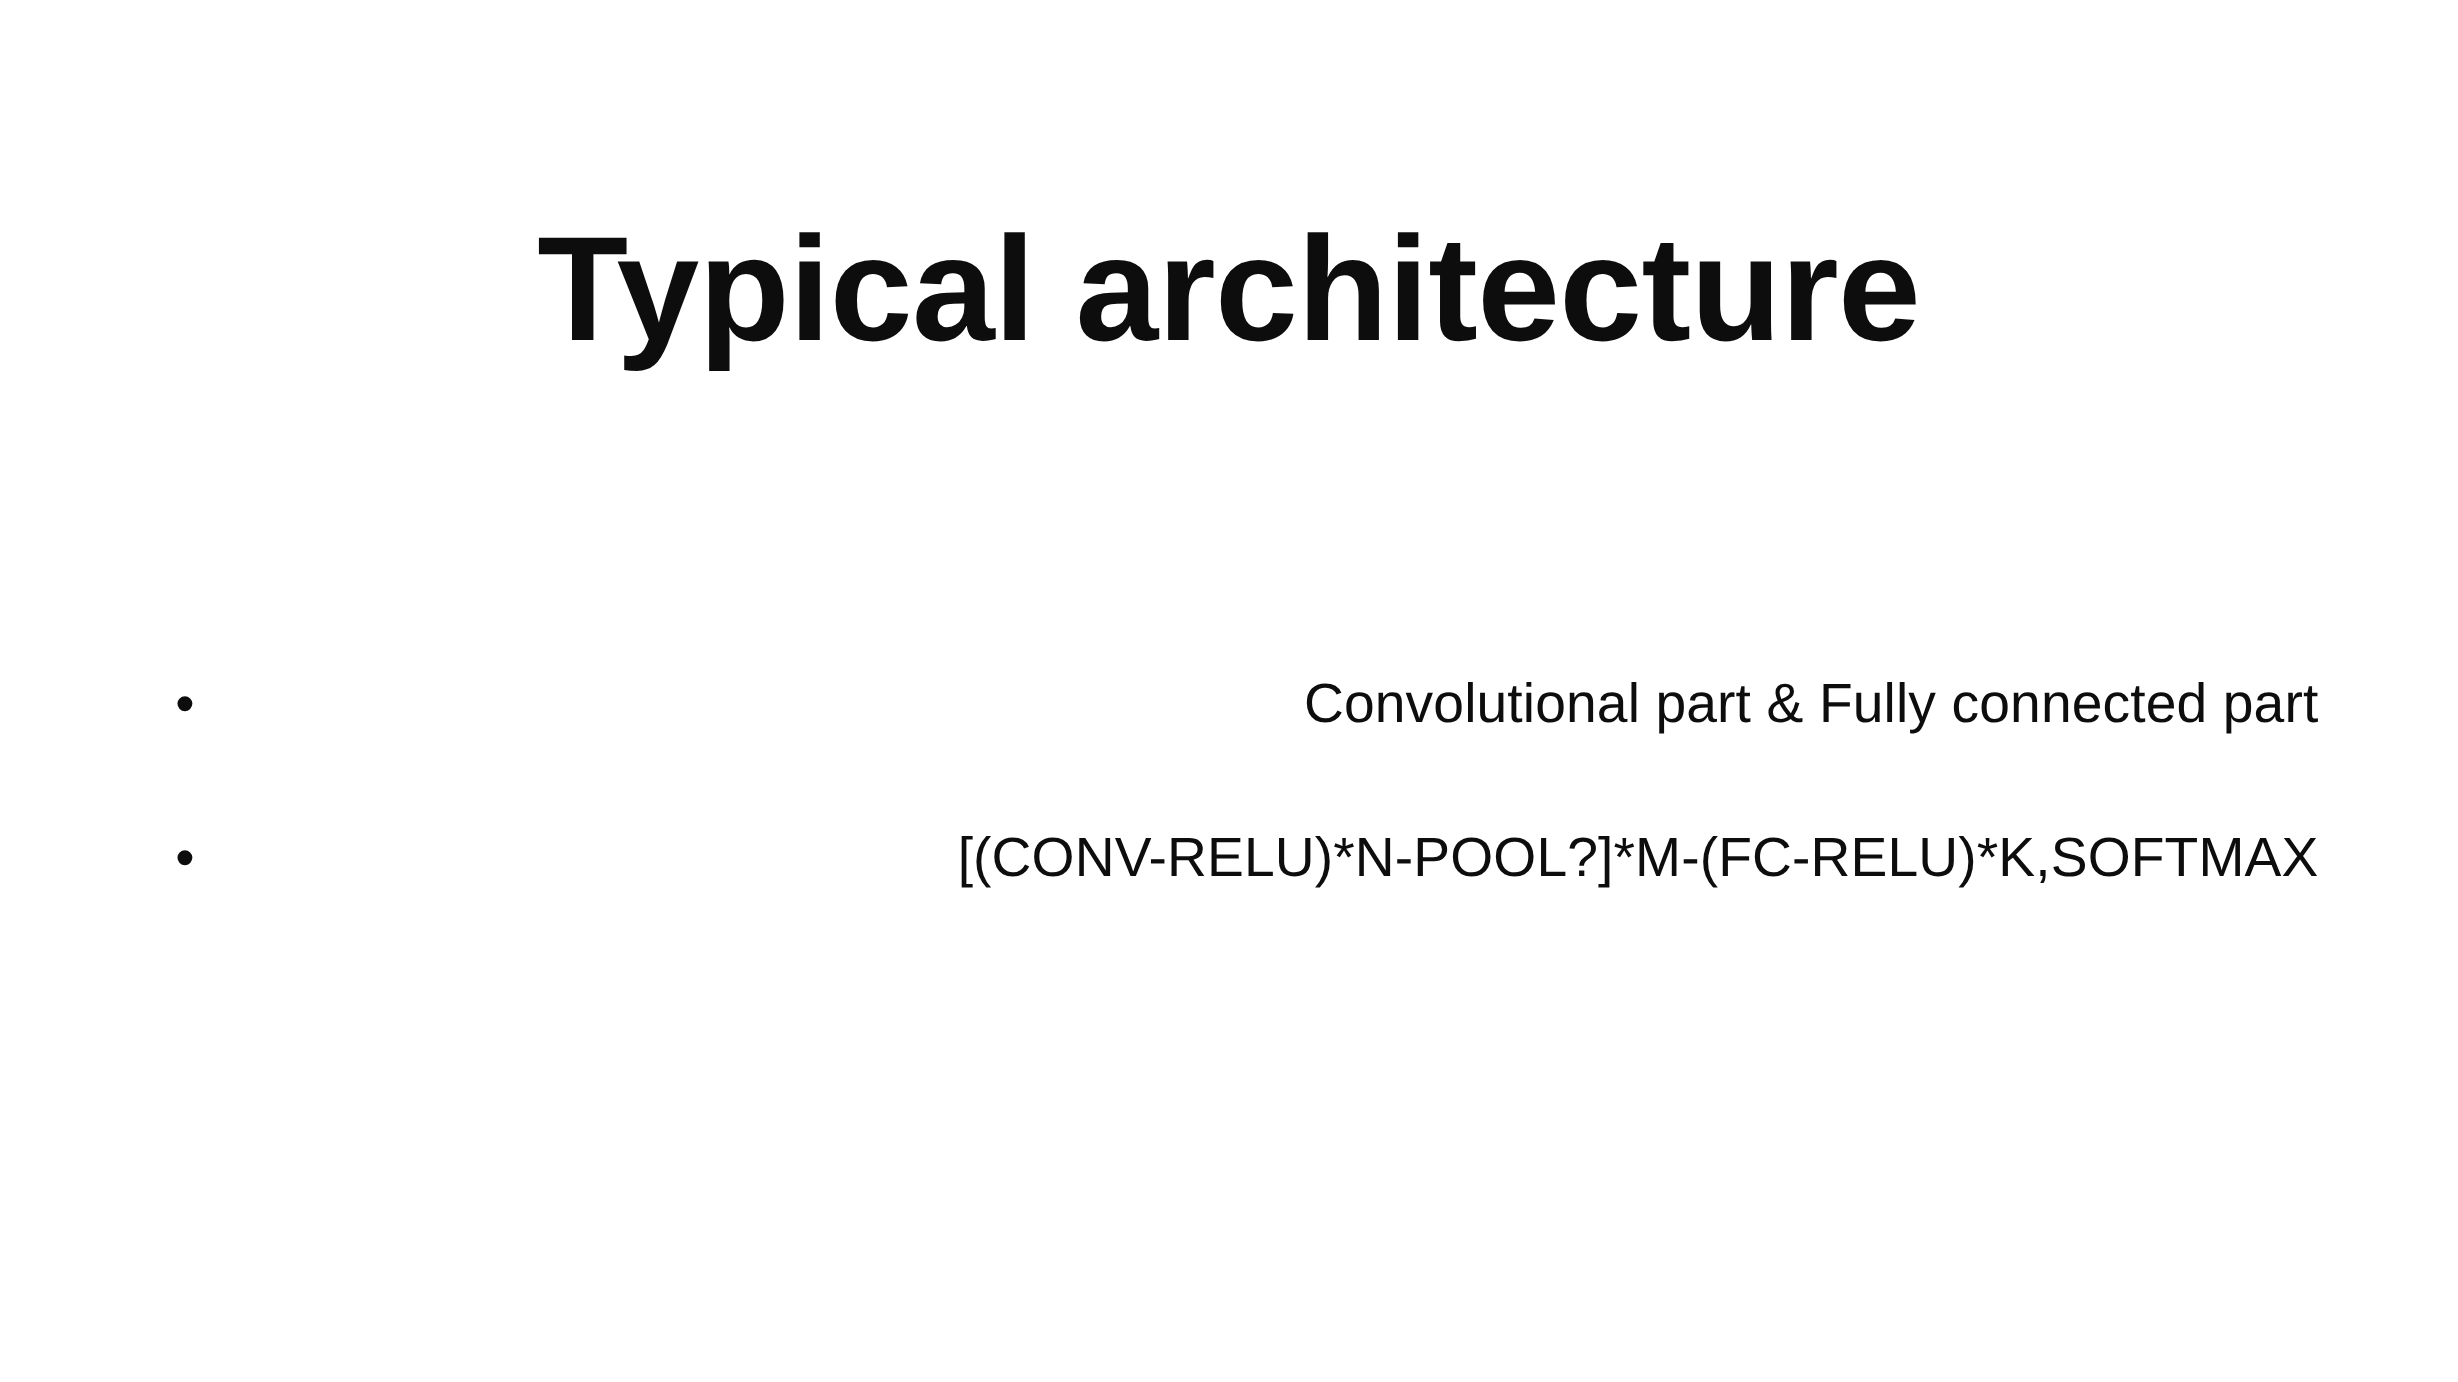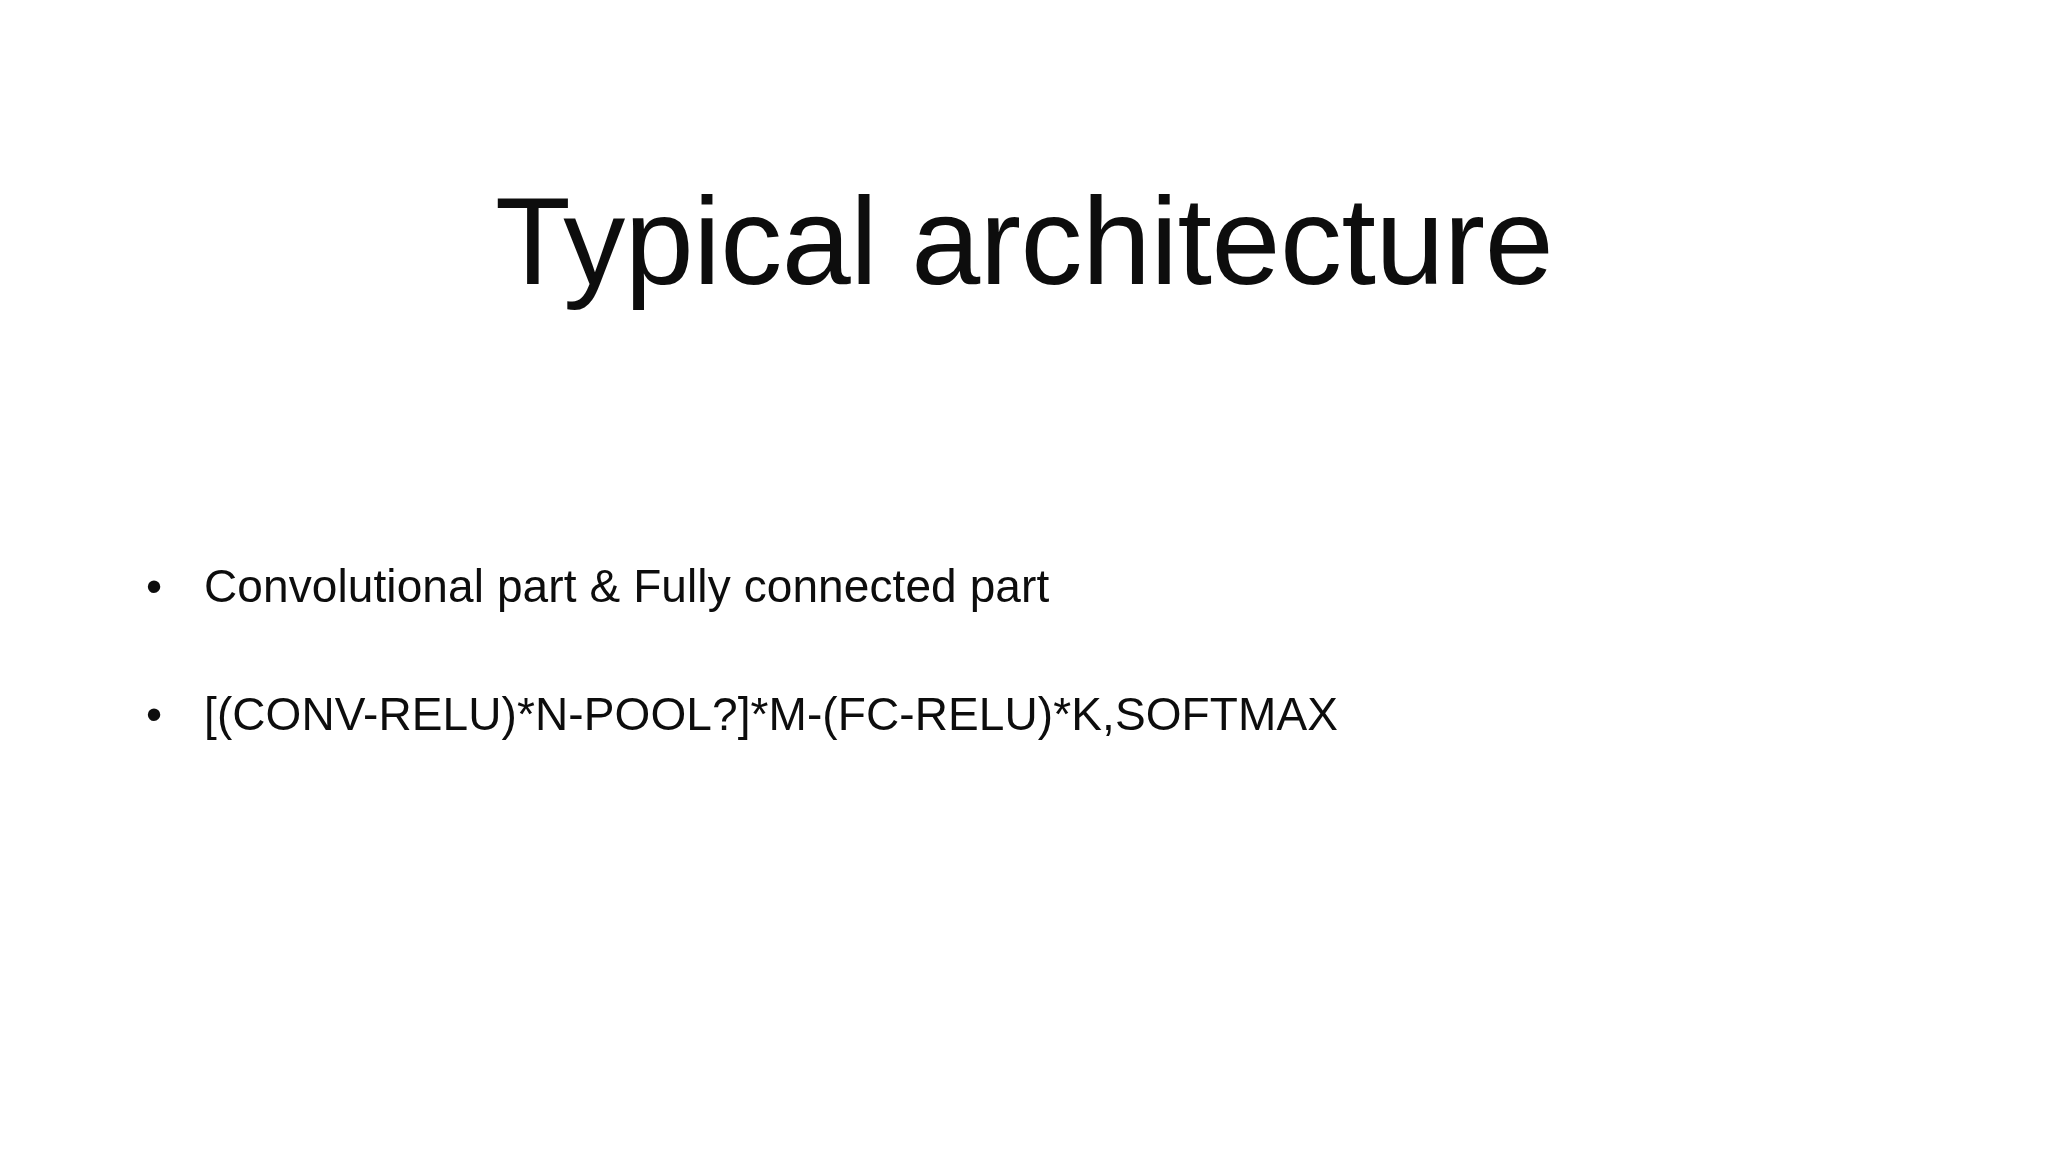--- a/index.html
+++ b/index.html
@@ -25,21 +25,21 @@
 
   
   .slide-title {
     position: absolute;
     left: 0;
     right: 0;
     top: 96px;
     text-align: center;
     font-size: 124px;
     line-height: 1.0;
-    font-weight: 400;
+    font-weight: 700;
     color: #0d0d0d;
     letter-spacing: -0.5px;
     white-space: nowrap;
   }
 
   
   .body-block {
     position: absolute;
     left: 132px;
     top: 552px;
@@ -67,20 +67,21 @@
     user-select: none;
   }
 
   .bullet-text {
     flex: 1 1 auto;
     font-size: 46px;
     line-height: 68px;
     color: #0d0d0d;
     letter-spacing: 0.1px;
     white-space: nowrap;
+    text-align: right;
   }
 </style>
 </head>
 <body>
 
 <div class="slide">
 
   <h1 class="slide-title">Typical architecture</h1>
 
   <div class="body-block">

